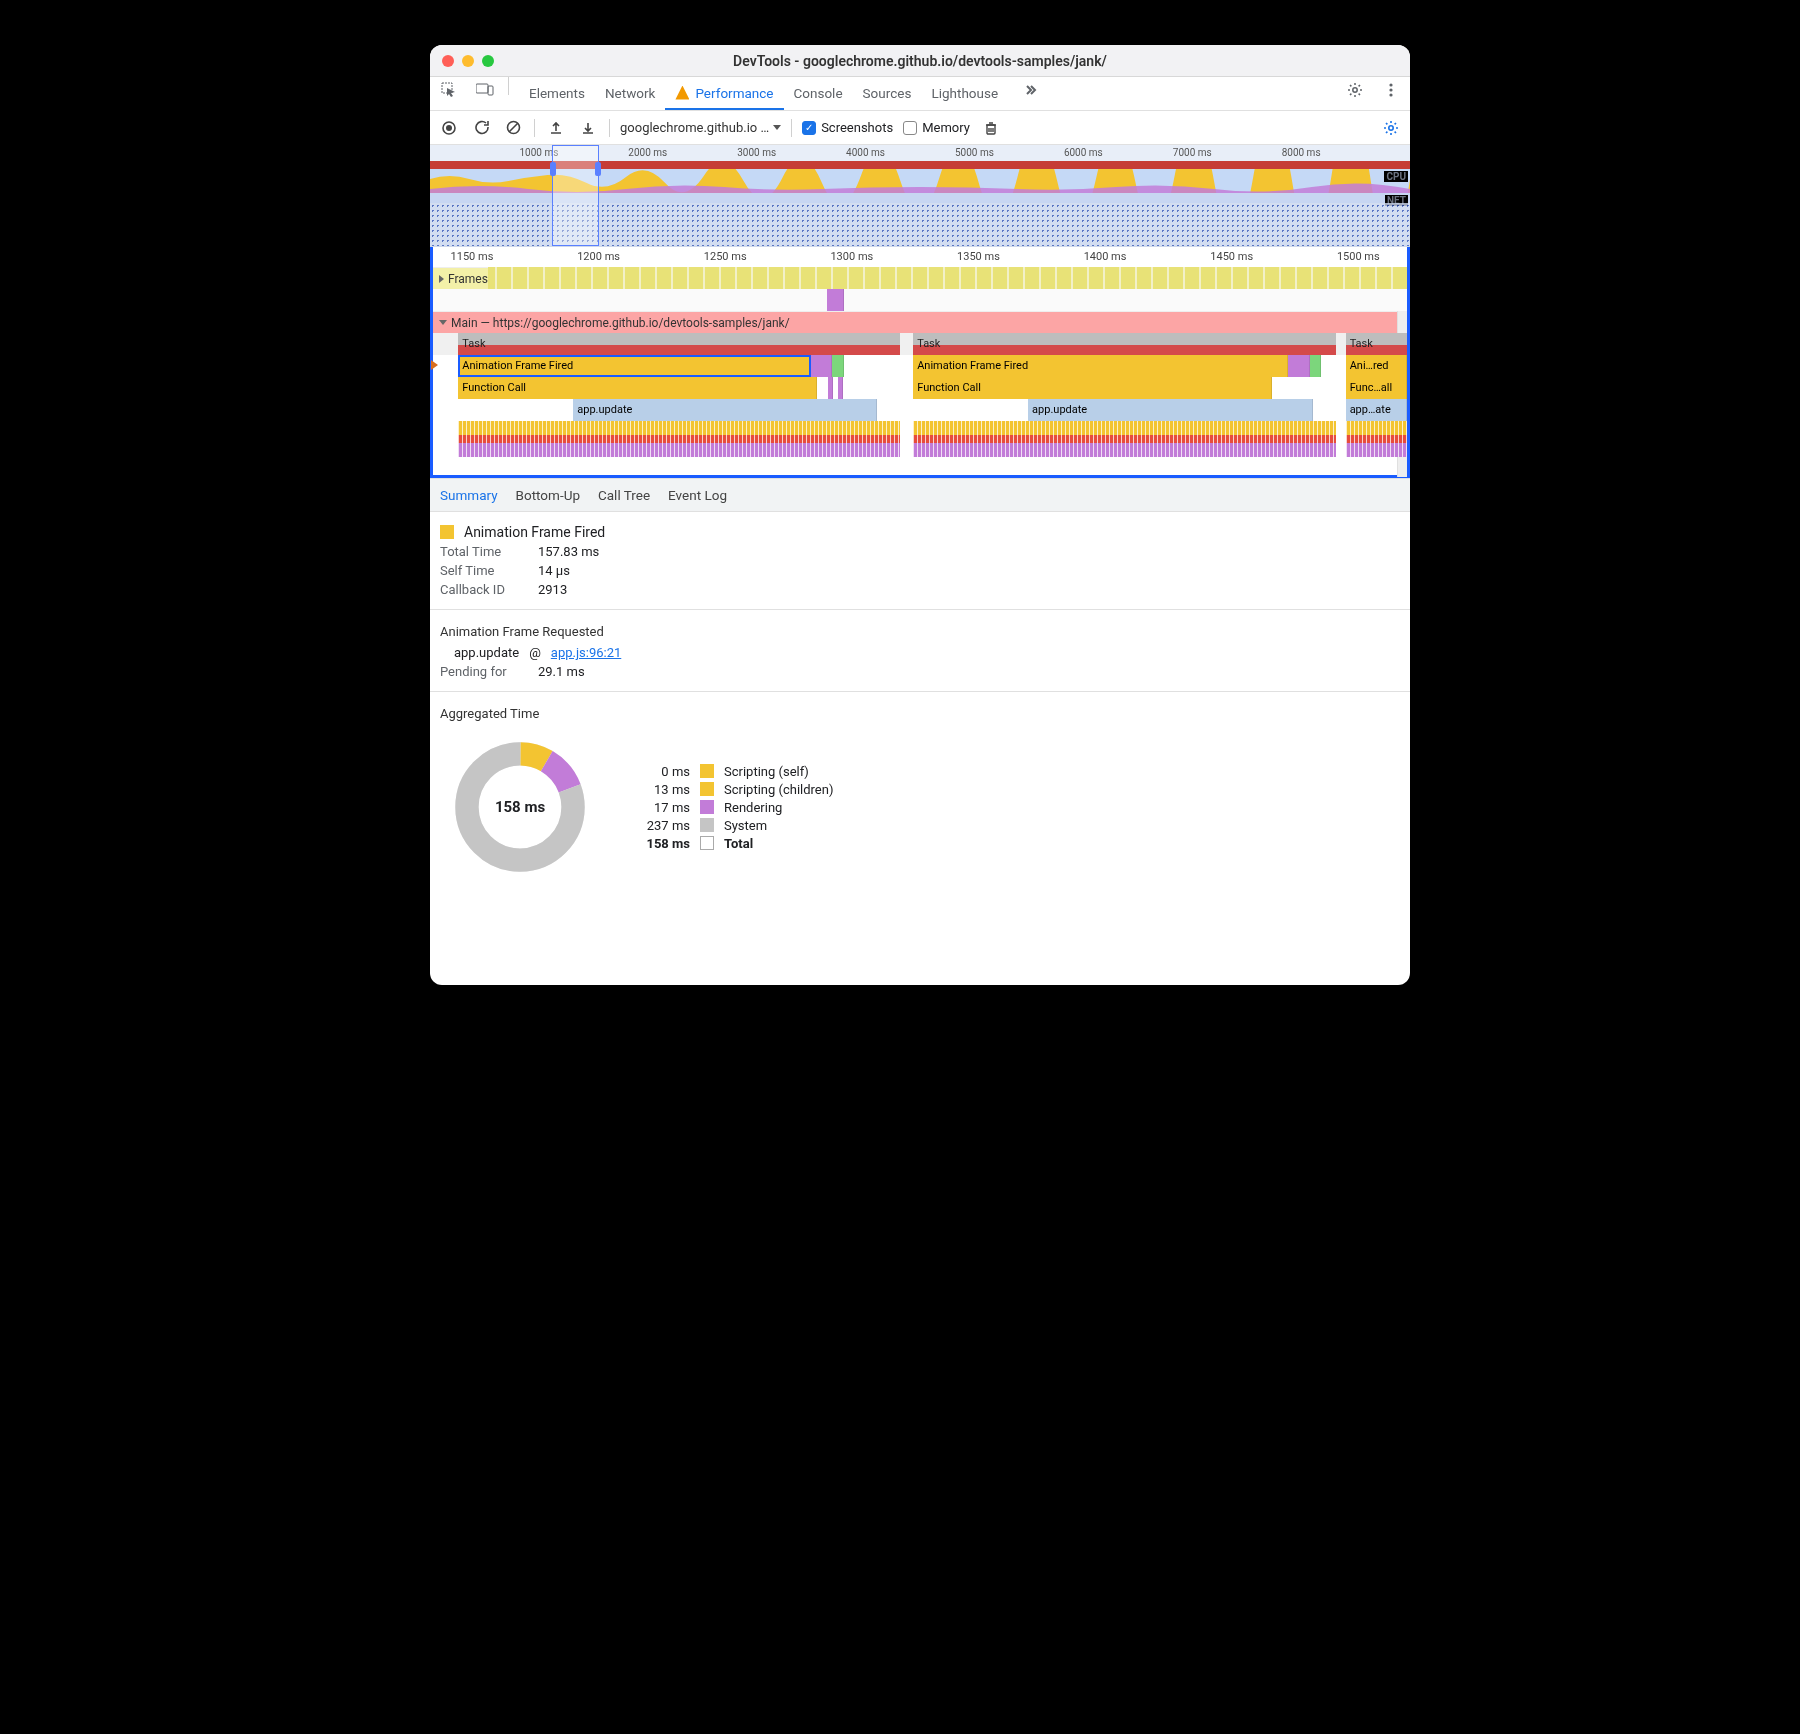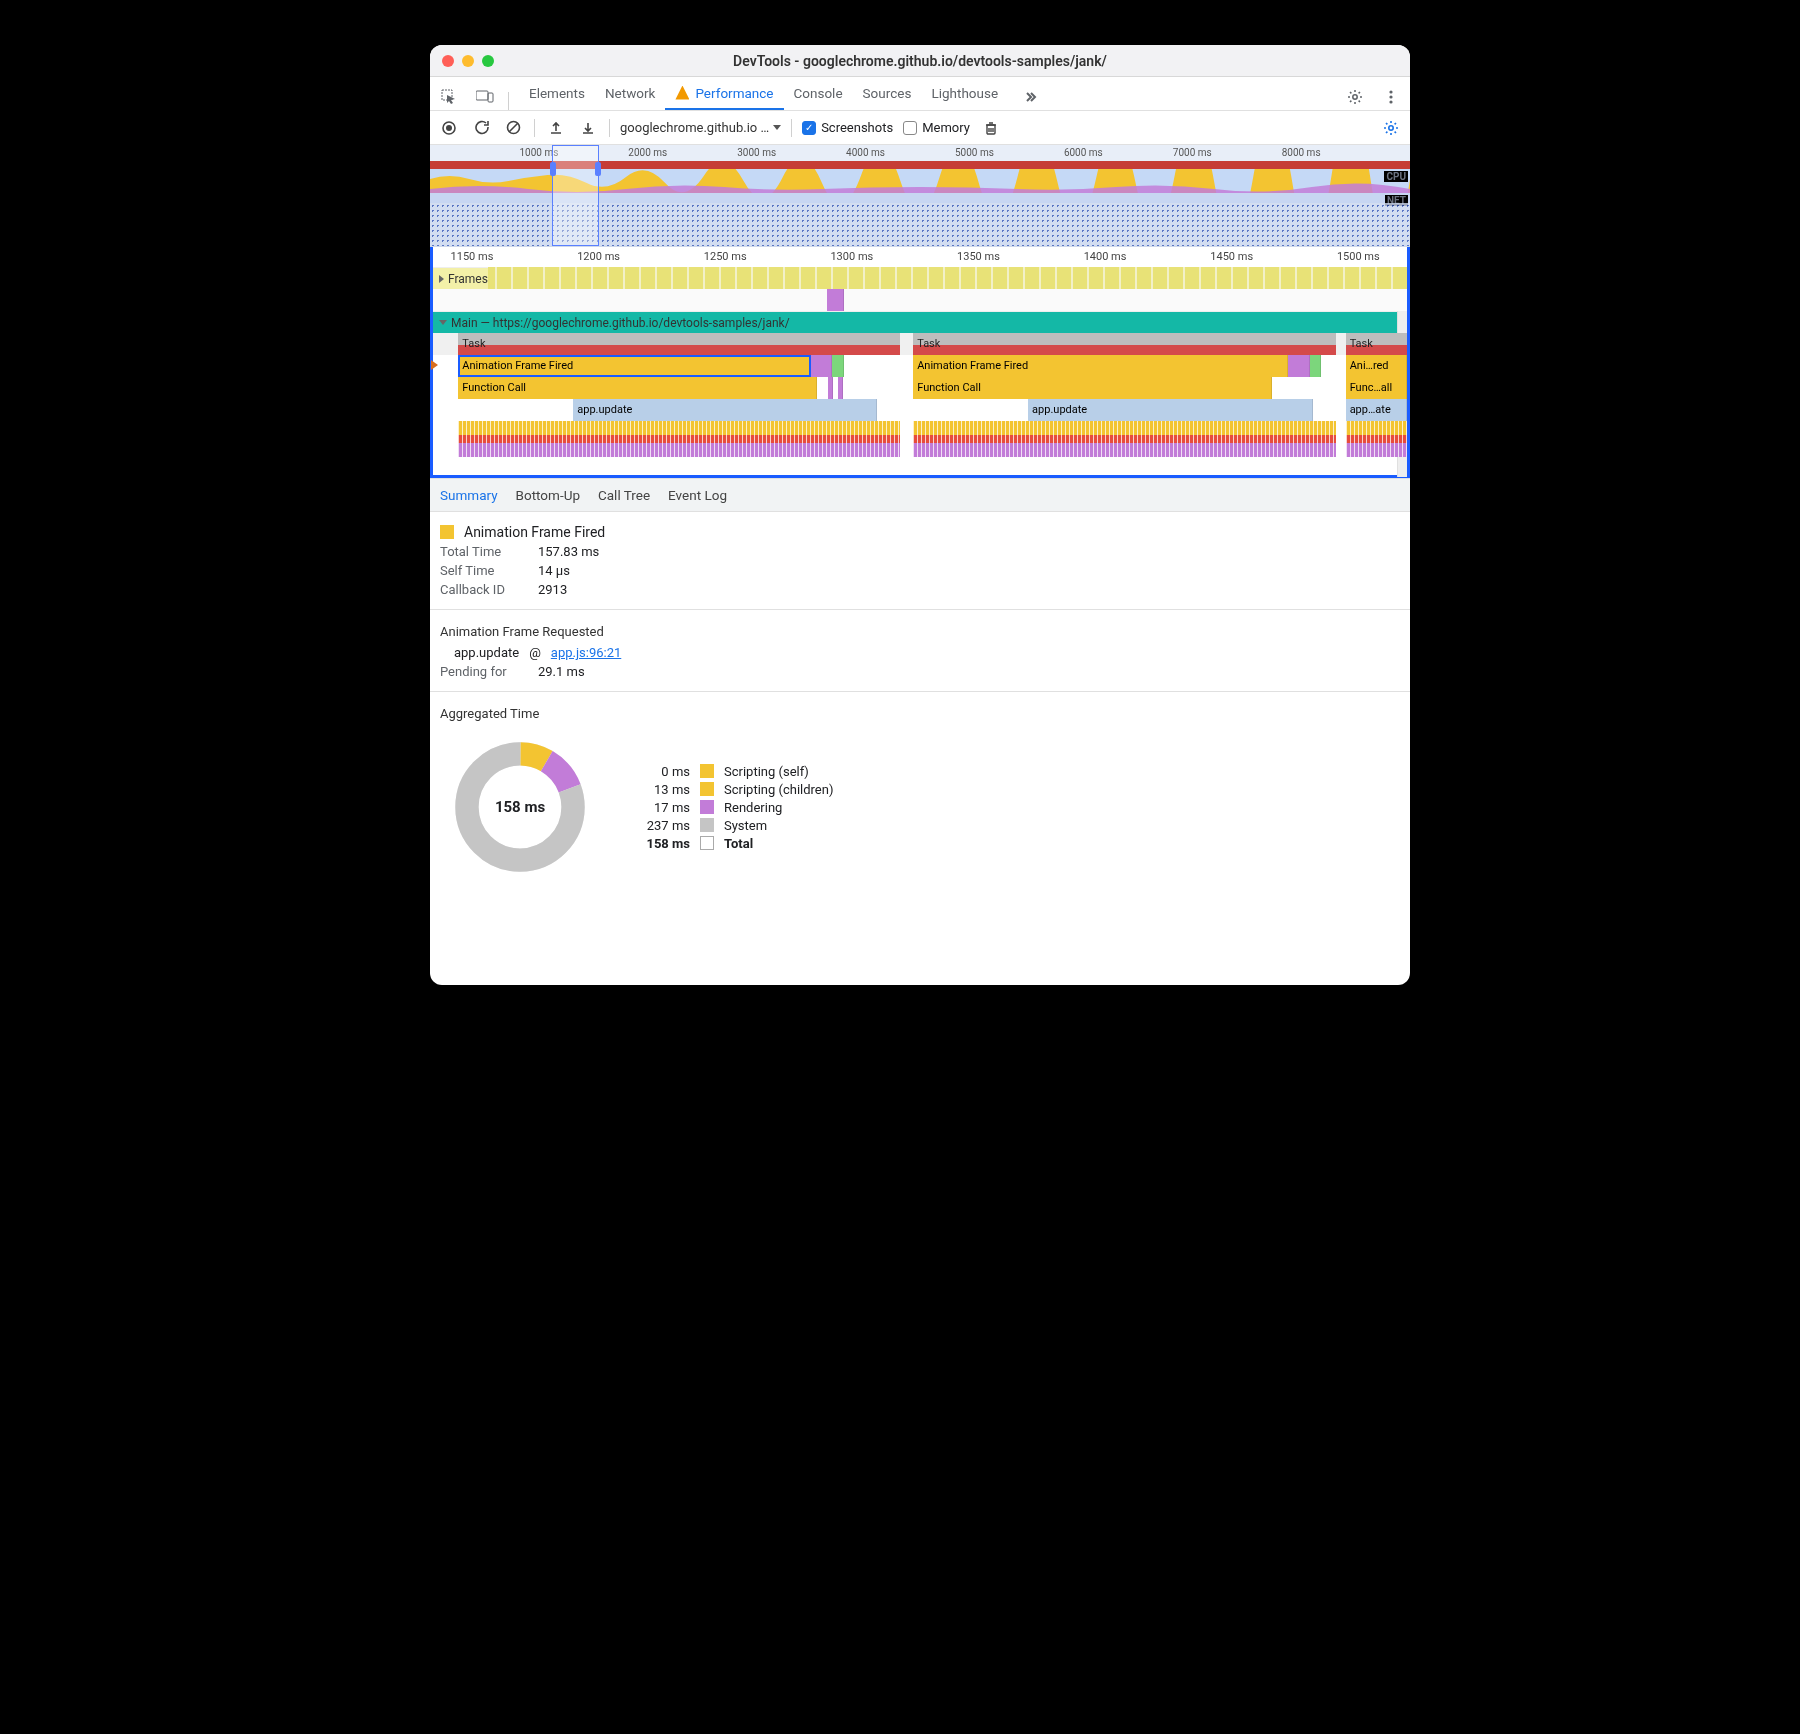--- a/index.html
+++ b/index.html
@@ -13,21 +13,21 @@
   .stage{width:1080px;height:1040px;margin:0 auto;position:relative}
   .window{position:absolute;left:70px;top:45px;right:30px;bottom:55px;background:var(--win);
     border-radius:12px;overflow:hidden;box-shadow:0 20px 60px rgba(0,0,0,.55);display:flex;flex-direction:column}
   
   .titlebar{height:32px;background:var(--titlebar);display:flex;align-items:center;position:relative;border-bottom:1px solid #d8d8d8}
   .traffic{display:flex;gap:8px;padding-left:12px}
   .dot{width:12px;height:12px;border-radius:50%}
   .dot.r{background:#ff5f57}.dot.y{background:#febc2e}.dot.g{background:#28c840}
   .title{position:absolute;left:0;right:0;text-align:center;font-weight:600;font-size:14px;color:#333}
   
-  .tabs{height:34px;display:flex;align-items:flex-end;border-bottom:1px solid var(--tb-bd);padding:0 6px;gap:10px}
+  .tabs{height:34px;display:flex;align-items:flex-start;border-bottom:1px solid var(--tb-bd);padding:0 6px;gap:10px}
   .ticon{width:26px;height:26px;display:flex;align-items:center;justify-content:center;color:#5f6368;border-radius:4px}
   .tab{padding:0 10px;height:100%;display:flex;align-items:center;color:var(--tab);font-size:13.5px;gap:6px;border-bottom:2px solid transparent}
   .tab.active{color:var(--tab-active);border-bottom-color:var(--tab-active)}
   .warn{width:14px;height:14px;background:#f29900;clip-path:polygon(50% 0,100% 100%,0 100%);display:inline-flex;align-items:center;justify-content:center;color:#fff;font-size:10px;font-weight:700}
   .spacer{flex:1}
   
   .toolbar{height:34px;background:#fff;display:flex;align-items:center;padding:0 8px;gap:10px;border-bottom:1px solid var(--tb-bd);font-size:13px;color:var(--txt)}
   .tbtn{width:22px;height:22px;display:flex;align-items:center;justify-content:center;color:#444;border-radius:4px}
   .tbtn svg{display:block}
   .vr{width:1px;height:18px;background:#d0d0d0}
@@ -46,21 +46,21 @@
   .ov-net{position:absolute;left:0;right:0;top:48px;height:10px;background:#c7d6f2}
   .ov-scrn{position:absolute;left:0;right:0;top:58px;bottom:0;background:#cdd9f0;
     background-image:radial-gradient(circle,#3657b8 1px,transparent 1px);background-size:5px 5px;opacity:.8}
   .ov-sel{position:absolute;top:0;bottom:0;border:1px solid var(--ov-sel);background:rgba(255,255,255,.35)}
   .ov-handle{position:absolute;top:16px;width:6px;height:14px;background:#5a80ff;border-radius:2px}
   .ov-lbl{position:absolute;right:2px;font-size:10px;font-weight:700;color:#6b7280;background:#000000;padding:0 2px}
   
   .flame{background:#fff;position:relative;border-left:3px solid #1a5cff;border-right:3px solid #1a5cff;border-bottom:3px solid #1a5cff}
   .f-ruler{height:20px;position:relative;font-size:11px;color:#444;background:#fff}
   .f-ruler .t{position:absolute;top:3px;transform:translateX(-50%)}
-  .track-hdr{height:22px;display:flex;align-items:center;padding-left:6px;font-size:12px;color:#333;background:#14b8a6;border-top:1px solid #eee;gap:4px}
+  .track-hdr{height:22px;display:flex;align-items:center;padding-left:6px;font-size:12px;color:#333;background:#fca5a5;border-top:1px solid #eee;gap:4px}
   .tri-s{border-left:5px solid #666;border-top:4px solid transparent;border-bottom:4px solid transparent}
   .tri-d{border-top:5px solid #666;border-left:4px solid transparent;border-right:4px solid transparent}
   .lane{height:22px;position:relative}
   .blk{position:absolute;top:0;bottom:0;font-size:11px;line-height:22px;padding-left:4px;white-space:nowrap;overflow:hidden;text-overflow:ellipsis;border-right:1px solid rgba(0,0,0,.1)}
   .frames .lane{background:repeating-linear-gradient(90deg,#e8e277 0 14px,#f2f0c8 14px 16px)}
   .layoutlane{position:relative;height:22px;background:#fafafa}
   .tasklane{height:22px;position:relative;background:#f0f0f0}
   .task{position:absolute;top:0;bottom:0;background:linear-gradient(180deg,#bdbdbd 0 12px,#d44a4a 12px 22px),repeating-linear-gradient(135deg,transparent 0 4px,rgba(255,255,255,.35)4px 8px);font-size:11px;line-height:22px;padding-left:4px;color:#222}
   .y{background:var(--yellow)}.p{background:var(--purple)}.r{background:var(--red)}.g{background:var(--green)}.lb{background:#b8cfe8}
   .sel-outline{outline:2px solid #1a5cff;outline-offset:-2px}

